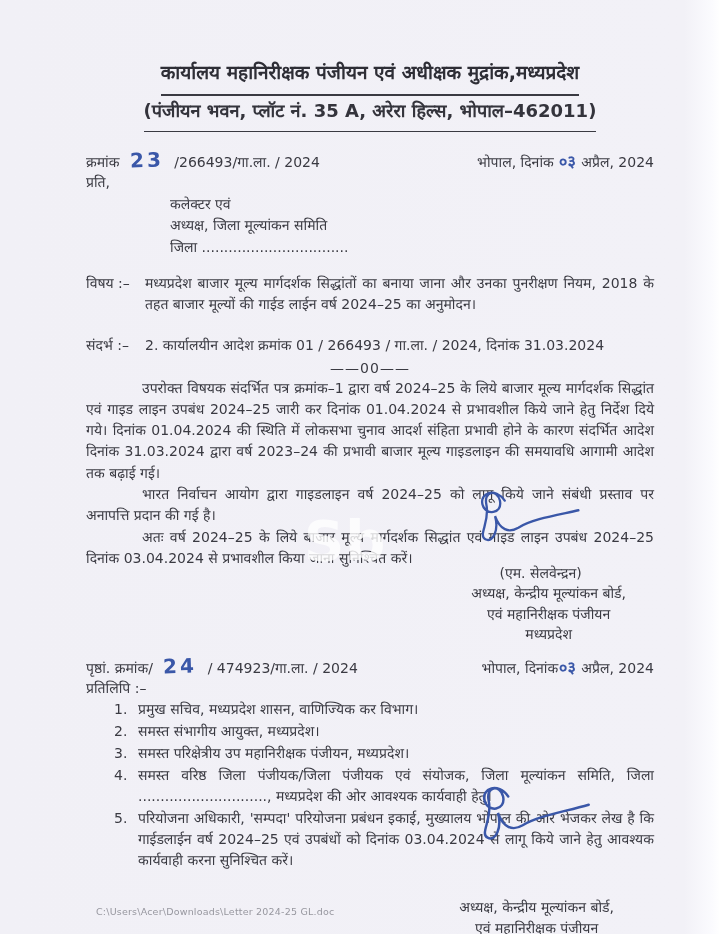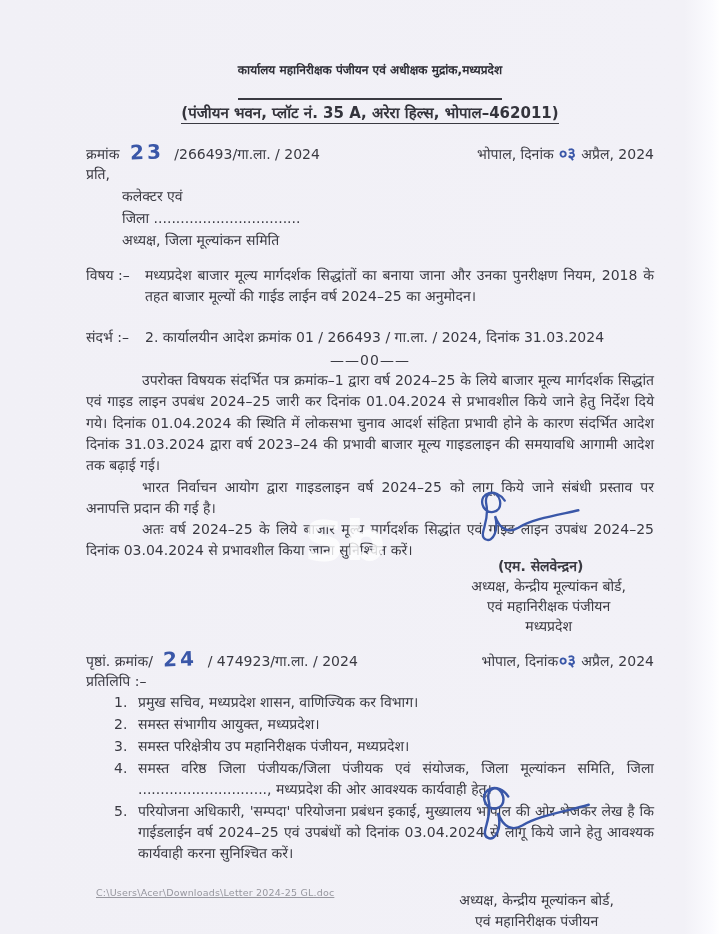--- a/index.html
+++ b/index.html
@@ -18,26 +18,26 @@
     font-family:"DejaVu Sans","Liberation Sans",sans-serif;
     color:var(--text);
     font-size:14px;
     overflow:hidden;
   }
   .content{padding:60px 66px 0 86px;}
 
   
   .hdr{text-align:center;line-height:1.35;}
   .hdr-title{
-    display:inline-block;font-size:12px;font-weight:bold;color:#2e2e36;
-    border-bottom:2px solid #3a3a42;padding-bottom:20px;
+    display:inline-block;font-size:19px;font-weight:bold;color:#2e2e36;
+    border-bottom:2px solid #3a3a42;padding-bottom:8px;
   }
   .hdr-addr{
-    display:inline-block;font-size:15px;font-weight:bold;color:#34343c;
-    border-bottom:1.5px solid #3a3a42;padding-bottom:0;margin-top:3px;
+    display:inline-block;font-size:18px;font-weight:bold;color:#34343c;
+    border-bottom:1.5px solid #3a3a42;padding-bottom:8px;margin-top:3px;
   }
 
   
   .refrow{display:flex;justify-content:space-between;align-items:baseline;margin-top:16px;}
   .hw{
     color:var(--ink);
     font-size:20px;
     letter-spacing:3px;
     font-weight:bold;
     display:inline-block;
@@ -47,38 +47,38 @@
   .hw-sm{
     color:var(--ink);
     font-size:16px;
     font-weight:bold;
     display:inline-block;
     transform:rotate(-3deg);
     padding:0 1px;
   }
 
   .toblock{line-height:1.55;}
-  .to-lines{margin-left:36px;}
+  .to-lines{margin-left:84px;}
 
   
   .lblrow{display:flex;margin-top:14px;line-height:1.5;}
   .lbl{width:59px;flex:none;}
   .lbltext{flex:1;text-align:justify;}
   .refitems div{line-height:1.5;}
 
   .divider{text-align:center;margin:4px 0 2px 0;letter-spacing:1px;}
 
   p.body{line-height:1.52;text-align:justify;}
   p.indent{text-indent:56px;}
 
   .encl{margin-top:2px;}
 
   
   .signwrap{text-align:right;padding-right:28px;line-height:1.45;margin-top:-6px;}
-  .signwrap .name{margin-right:16px;font-weight:bold;}
+  .signwrap .name{margin-right:16px;}
   .sigblock{display:inline-block;text-align:center;}
 
   .endorserow{display:flex;justify-content:space-between;align-items:baseline;margin-top:10px;}
 
   .copylist{margin-top:2px;margin-left:28px;}
   .li{display:flex;line-height:1.5;margin-top:1px;}
   .num{width:24px;flex:none;}
   .txt{flex:1;text-align:justify;}
 
   .closing{
@@ -91,22 +91,22 @@
     position:absolute;left:304px;top:508px;
     font-size:56px;font-weight:bold;color:#ffffff;opacity:.8;
     letter-spacing:1px;
     font-family:"DejaVu Sans",sans-serif;
   }
   .sig1{position:absolute;left:468px;top:487px;width:120px;height:62px;}
   .sig2{position:absolute;left:468px;top:782px;width:130px;height:66px;}
   .sig1 svg,.sig2 svg{width:100%;height:100%;}
 
   .footer{
-    position:absolute;left:96px;bottom:36px;
-    font-size:9.5px;color:var(--muted);letter-spacing:.2px;text-decoration:underline;
+    position:absolute;left:96px;bottom:17px;
+    font-size:9.5px;color:var(--muted);letter-spacing:.2px;
   }
 </style>
 </head>
 <body>
 
 <div class="page">
 
   <div class="watermark">Sb</div>
 
   <div class="content">
@@ -126,22 +126,22 @@
         <span>भोपाल, दिनांक</span>
         <span class="hw-sm">०३</span>
         <span>अप्रैल, 2024</span>
       </div>
     </div>
 
     <div class="toblock">
       <div>प्रति,</div>
       <div class="to-lines">
         <div>कलेक्टर एवं</div>
+        <div>अध्यक्ष, जिला मूल्यांकन समिति</div>
         <div>जिला .................................</div>
-        <div>अध्यक्ष, जिला मूल्यांकन समिति</div>
       </div>
     </div>
 
     <div class="lblrow">
       <div class="lbl">विषय :–</div>
       <div class="lbltext">मध्यप्रदेश बाजार मूल्य मार्गदर्शक सिद्धांतों का बनाया जाना और उनका पुनरीक्षण नियम, 2018 के तहत बाजार मूल्यों की गाईड लाईन वर्ष 2024–25 का अनुमोदन।</div>
     </div>
 
     <div class="lblrow" style="margin-top:20px;">
       <div class="lbl">संदर्भ :–</div>

